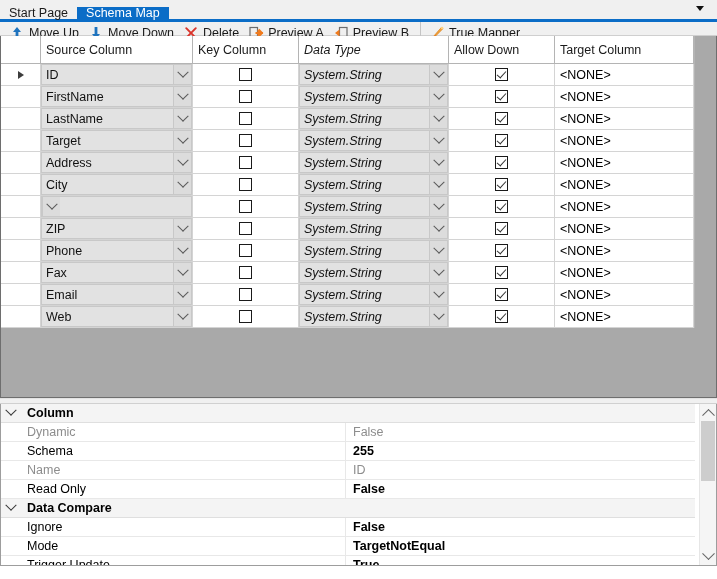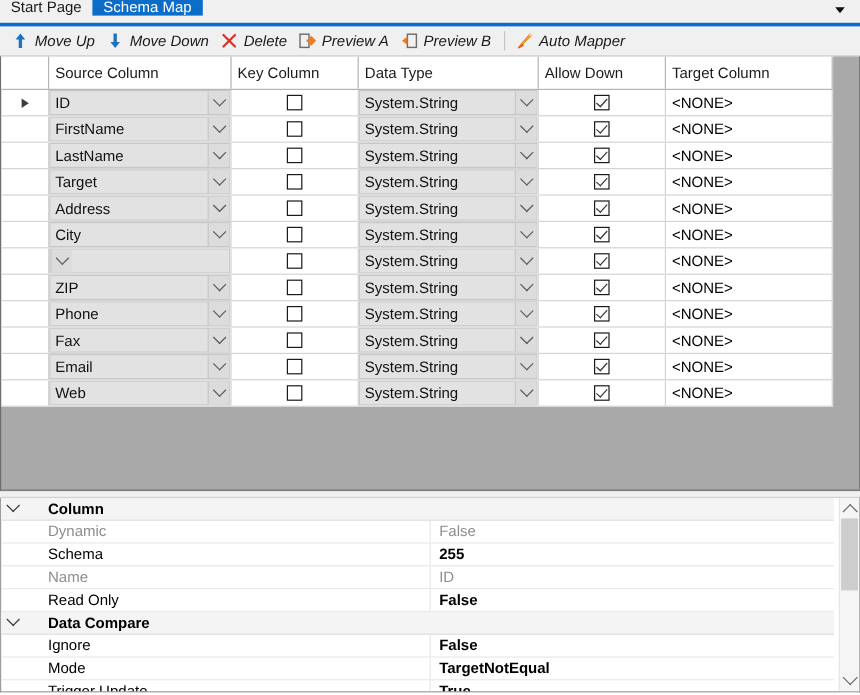--- a/index.html
+++ b/index.html
@@ -18,21 +18,21 @@
   }
 
   
   .tabbar {
     position: relative;
     height: 22px;
     background: #f0f0f0;
     border-bottom: 3px solid #0b6dc7;
     box-sizing: border-box;
     display: flex;
-    align-items: flex-start;
+    align-items: flex-end;
   }
   .tab {
     display: flex;
     align-items: center;
     padding: 0 9px;
     font-size: 12.5px;
     line-height: 1;
     color: #1a1a1a;
     cursor: default;
     user-select: none;
@@ -54,28 +54,26 @@
   }
   .caret-down {
     width: 0; height: 0;
     border-left: 4.5px solid transparent;
     border-right: 4.5px solid transparent;
     border-top: 5px solid #111111;
   }
 
   
   .toolbar {
-    height: 25px;
+    height: 14px;
     background: #f0f0f0;
     display: flex;
-    align-items: center;
     padding-left: 6px;
     box-sizing: border-box;
     border-bottom: 1px solid #cfcfcf;
-    font-style: italic;
   }
   .tb-item {
     display: flex;
     align-items: center;
     height: 21px;
     padding: 0 6px 0 3px;
     cursor: default;
     user-select: none;
     white-space: nowrap;
   }
@@ -136,21 +134,21 @@
     white-space: nowrap;
     font-size: 12.5px;
   }
   .grid-row.header .cell {
     border-right: 1px solid #b4b4b4;
     color: #1a1a1a;
   }
   .c-rowhdr  { width: 40px; padding-left: 0; justify-content: center; }
   .c-source  { width: 152px; padding: 0; }
   .c-key     { width: 106px; padding: 0; justify-content: center; }
-  .c-type    { width: 150px; padding: 0; }
+  .c-type    { width: 150px; padding: 0; font-style: italic; }
   .c-null    { width: 106px; padding: 0; justify-content: center; }
   .c-target  { width: 139px; }
   .grid-row.header .c-source,
   .grid-row.header .c-key,
   .grid-row.header .c-type,
   .grid-row.header .c-null { padding-left: 5px; justify-content: flex-start; }
 
   
   .combo {
     display: flex;
@@ -256,21 +254,20 @@
     border-bottom: 1.6px solid #3a3a3a;
     transform: rotate(45deg) translate(-2px,-2px);
   }
   .prop-name {
     flex: 0 0 325px;
     width: 325px;
     padding-left: 6px;
     box-sizing: border-box;
     overflow: hidden;
     white-space: nowrap;
-    margin-left: 13px;
   }
   .prop-row.category .prop-name { flex-basis: 325px; }
   .prop-row.item .prop-name {
     border-right: 1px solid #e8e8e8;
     height: 100%;
     display: flex;
     align-items: center;
   }
   .prop-value {
     flex: 1 1 auto;
@@ -389,21 +386,21 @@
   <div class="tb-sep"></div>
 
   <div class="tb-item">
     <span class="tb-ico">
       <svg width="16" height="16" viewBox="0 0 16 16">
         <path d="M12.6 2.2 L14 3.6 L5.2 12.4 L3 13.8 L4.4 11.6 Z" fill="#f5a43a" stroke="#d9811d" stroke-width="0.8"></path>
         <path d="M2.5 13.9 L6.5 10.2 L7.6 12.2 L3.2 14.4 Z" fill="#e8560f"></path>
         <circle cx="13" cy="3" r="1.3" fill="#ffd27f"></circle>
       </svg>
     </span>
-    <span class="tb-label">Auto Mapper</span>
+    <span class="tb-label">True Mapper</span>
   </div>
 </div>
 
 <div class="grid-pane">
   <div class="grid">
 
     <div class="grid-row header">
       <div class="cell c-rowhdr"></div>
       <div class="cell c-source">
         <span>Source Column</span>

